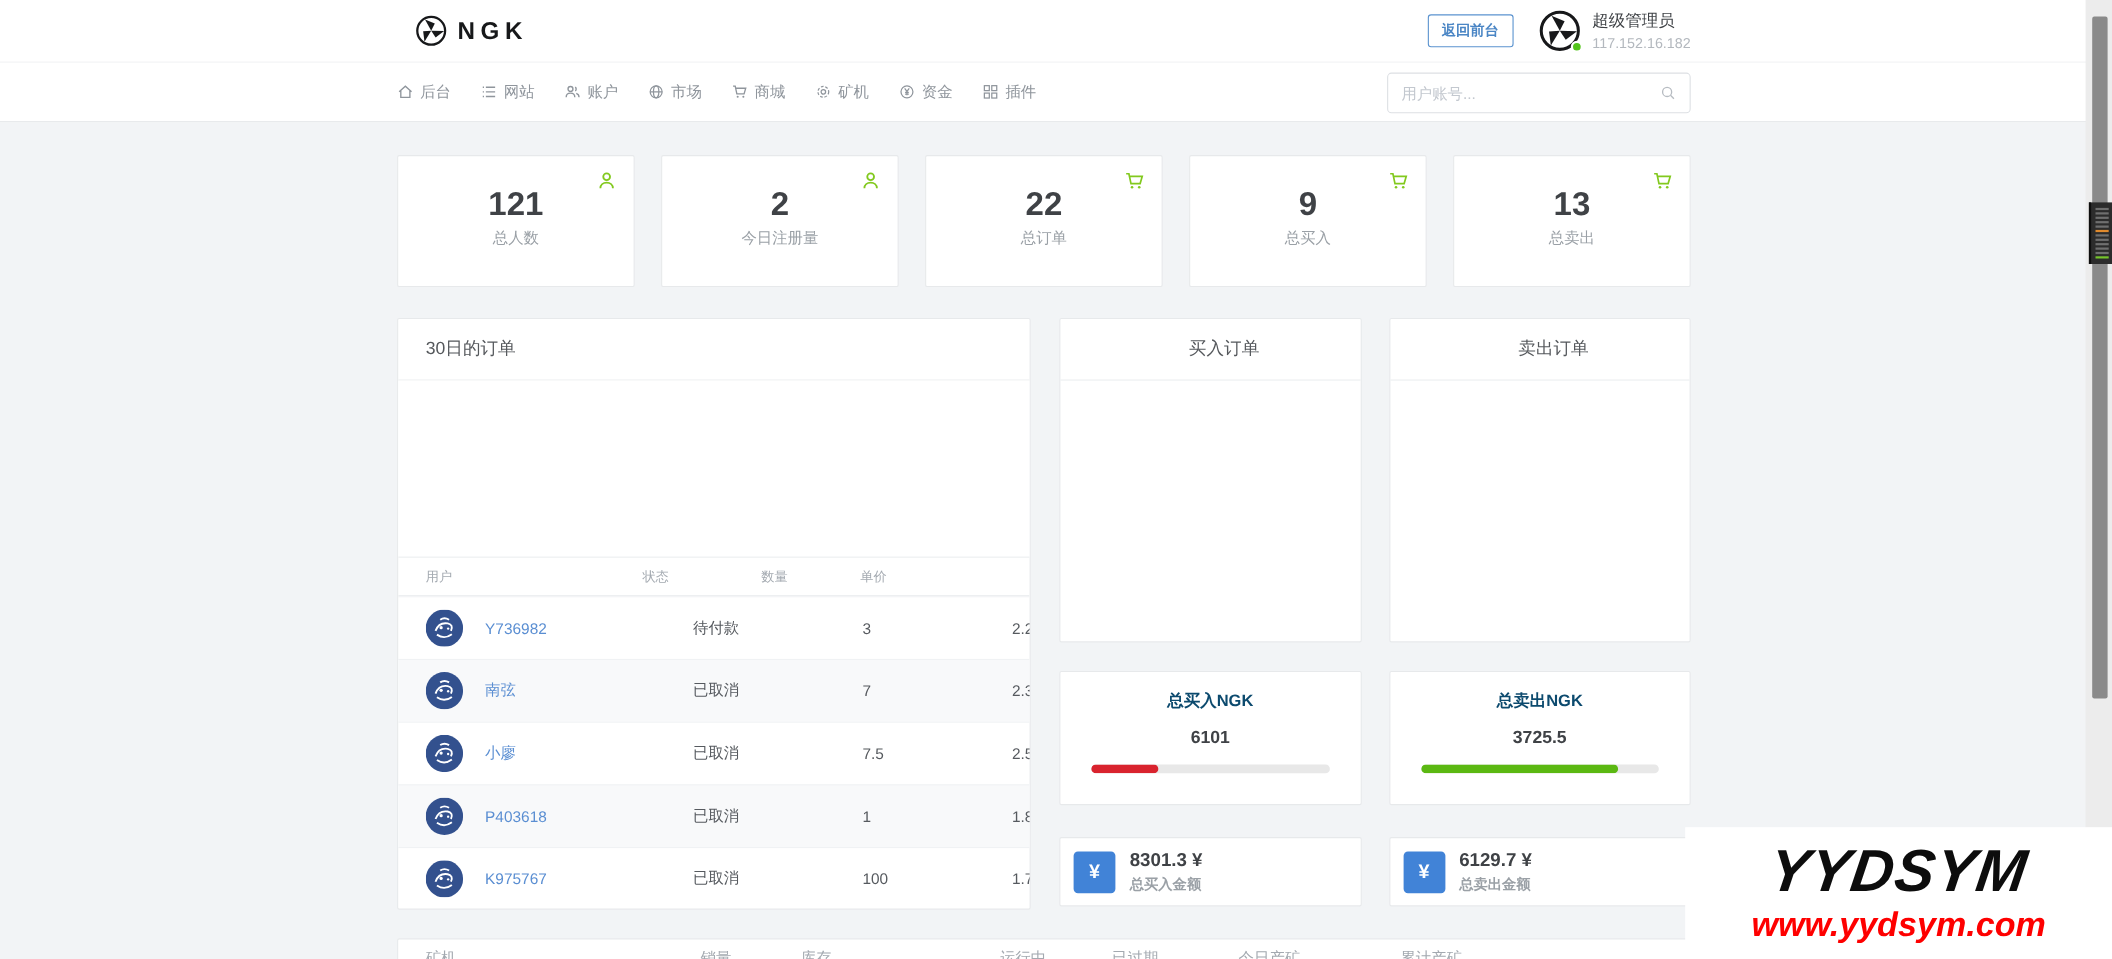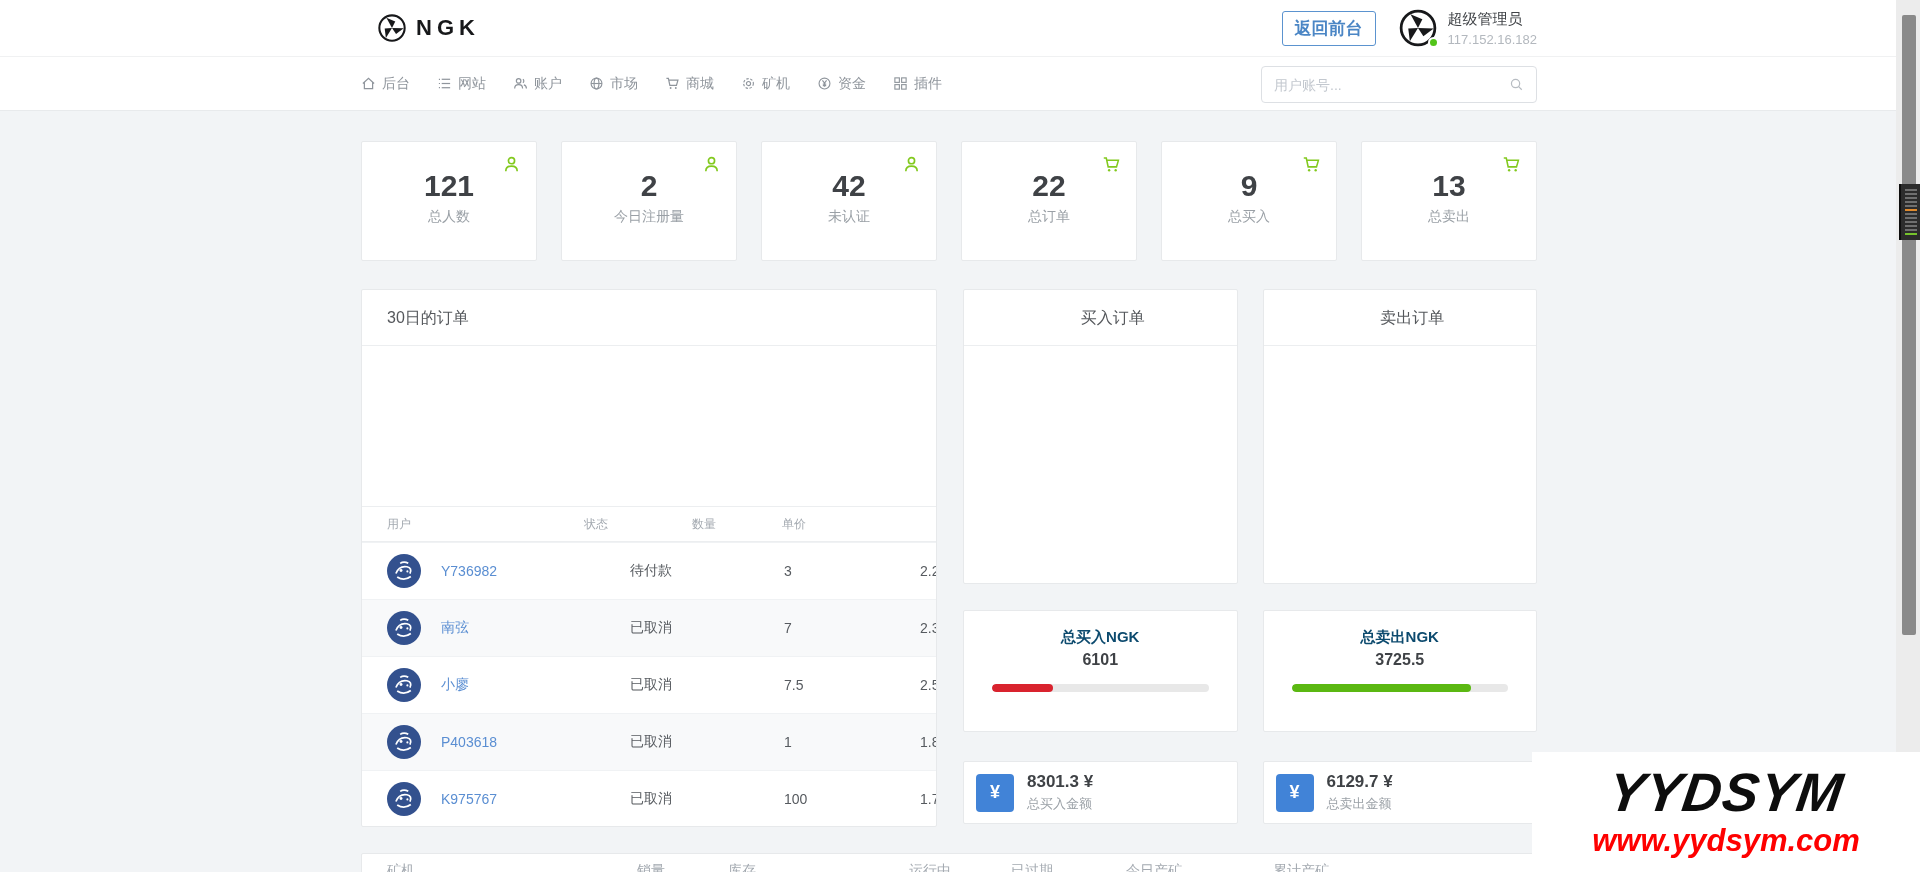--- a/index.html
+++ b/index.html
@@ -13,21 +13,21 @@
   .app-header{
     height:57px; background:#fff; border-bottom:1px solid #f0f1f2;
     display:flex; align-items:center; padding-left:377px; padding-right:383px;
   }
   .brand{ display:flex; align-items:center; }
   .brand .logo-ic{ width:30px; height:30px; color:#17181a; }
   .brand-text{ font-size:22px; font-weight:600; letter-spacing:5px; color:#17181a; margin-left:9px; }
   .header-right{ margin-left:auto; display:flex; align-items:center; gap:22px; }
   .back-btn{
     background:#fff; border:1px solid #5b93cf; color:#4b86c5; font-weight:700;
-    font-size:17px; padding:5px 12px; border-radius:3px; cursor:pointer;
+    font-size:13px; padding:5px 12px; border-radius:3px; cursor:pointer;
     font-family:inherit;
   }
   .user-box{ display:flex; align-items:center; gap:10px; cursor:pointer; }
   .avatar-wrap{ position:relative; width:40px; height:40px; }
   .avatar-wrap .logo-ic{ width:40px; height:40px; color:#17181a; }
   .status-dot{
     position:absolute; right:-1px; bottom:0; width:11px; height:11px;
     background:#52c41a; border:2px solid #fff; border-radius:50%;
   }
   .user-name{ font-size:15px; color:#3f4246; }
@@ -70,31 +70,31 @@
   .avatar-ic{ width:34px; height:34px; }
   .user-link{ color:#5a8ed2; font-size:14px; cursor:pointer; }
   .row-action{ padding-left:27px; cursor:pointer; }
   .arrow-ic{ width:16px; height:16px; color:#5a8ed2; }
   .right-col{ width:574px; }
   .right-row1{ display:flex; gap:25px; margin-bottom:26px;text-align:center; }
   .small-card{ flex:1; height:295px; }
   .right-row2{ display:flex; gap:25px; margin-bottom:29px; }
   .total-card{ flex:1; height:122px; text-align:center; padding-top:17px; }
   .total-title{ font-size:15px; font-weight:700; color:#0c4a6e; }
-  .total-value{ font-size:16px; font-weight:700; color:#3f4246; margin-top:4px; }
+  .total-value{ font-size:16px; font-weight:700; color:#3f4246; margin-top:15px; }
   .progress{ margin:15px 28px 0; height:8px; border-radius:4px; background:#e8e8e8; overflow:hidden; position:relative; }
   .progress-fill{ height:8px; border-radius:4px; width:0; }
   .right-row3{ display:flex; gap:25px; }
   .amount-card{ flex:1; height:63px; display:flex; align-items:center; padding-left:12px; gap:13px; }
   .yuan-box{
     width:38px; height:38px; border-radius:4px; background:#4183d7; color:#fff;
     display:flex; align-items:center; justify-content:center; font-size:18px; font-weight:700;
   }
   .amount-value{ font-size:17px; font-weight:700; color:#3f4246; }
-  .amount-label{ font-size:13px; color:#9aa0a6; margin-top:3px; }
+  .amount-label{ font-size:13px; color:#9aa0a6; margin-top:3px;font-weight:bold; }
   .miners-card{ width:1176px; height:60px; margin-top:26px; position:relative; }
   .miner-h{ position:absolute; top:8px; font-size:14px; color:#a3a9b0; }
   
   .scroll-track{ position:absolute; right:0; top:0; width:24px; height:872px; background:#ececec; }
   .scroll-thumb{ position:absolute; right:4px; top:15px; width:14px; height:620px; background:#8a8a8a; border-radius:2px; cursor:pointer; }
   .mini-widget{
     position:absolute; right:0; top:184px; width:21px; height:56px;
     background:#2c2c2c; border-left:2px solid #0e0e0e; padding-top:3px; cursor:pointer;
   }
   .mini-line{ width:12px; height:2px; margin:2px auto; background:#6f6f6f; }
@@ -298,27 +298,20 @@
           </svg>
         <div class="stat-value">121</div>
         <div class="stat-label">总人数</div>
       </div>
       <div class="card stat-card">
         <svg class="stat-icon">
             <use href="#i-user"></use>
           </svg>
         <div class="stat-value">2</div>
         <div class="stat-label">今日注册量</div>
-      </div>
-      <div class="card stat-card">
-        <svg class="stat-icon">
-            <use href="#i-user"></use>
-          </svg>
-        <div class="stat-value">42</div>
-        <div class="stat-label">未认证</div>
       </div>
       <div class="card stat-card">
         <svg class="stat-icon">
             <use href="#i-cart"></use>
           </svg>
         <div class="stat-value">22</div>
         <div class="stat-label">总订单</div>
       </div>
       <div class="card stat-card">
         <svg class="stat-icon">

